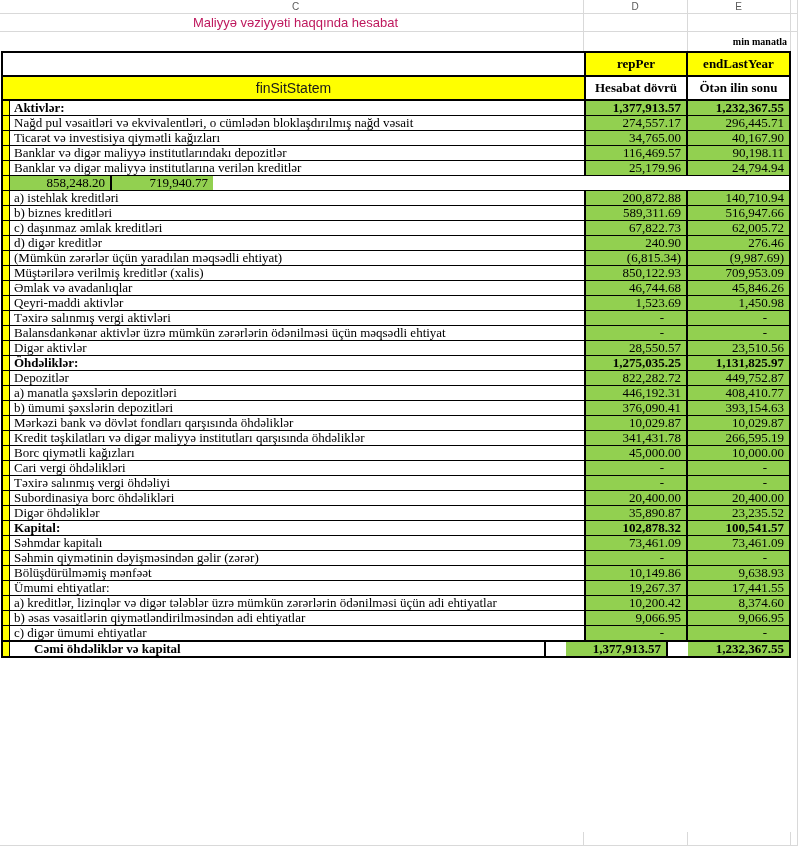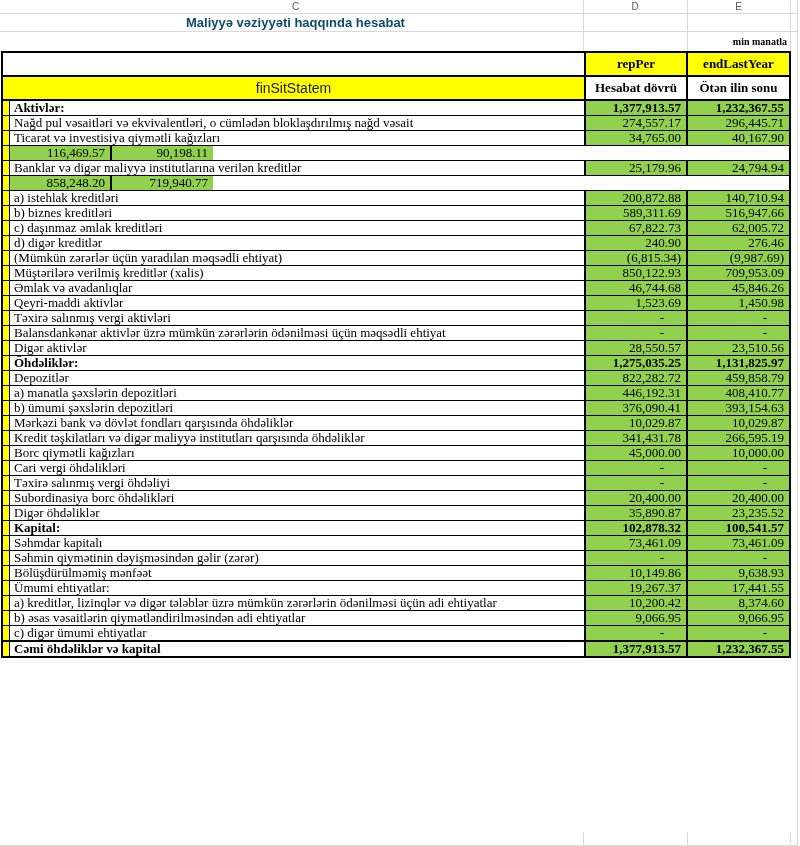--- a/index.html
+++ b/index.html
@@ -18,33 +18,33 @@
   .letters-row { position: absolute; top: 0; left: 0; width: 800px; height: 13px;
     font-family: "Liberation Sans", sans-serif; font-size: 10px; color: #595959; }
   .col-letter { position: absolute; top: 0; height: 13px; line-height: 13px; text-align: center; }
   .col-letter.c { left: 8px;   width: 575px; }
   .col-letter.d { left: 583px; width: 104px; }
   .col-letter.e { left: 687px; width: 103px; }
 
   
   .title-row { position: absolute; top: 13px; left: 8px; width: 575px; height: 18px;
     display: flex; align-items: center; justify-content: center; }
-  .title-text { font-family: "Liberation Sans", sans-serif; font-weight: bold;
-    font-size: 13px; color: #0c4a6e; white-space: nowrap; }
+  .title-text { font-family: "Liberation Sans", sans-serif; font-weight: normal;
+    font-size: 13px; color: #be185d; white-space: nowrap; }
 
   
   .unit-row { position: absolute; top: 31px; left: 687px; width: 103px; height: 20px;
     display: flex; align-items: center; justify-content: flex-end; }
   .unit-text { font-weight: bold; font-size: 10px; padding-right: 3px; white-space: nowrap; }
 
   
   .fin-table { position: absolute; top: 51px; left: 1px; width: 790px;
     border: 2px solid #000; background: #fff; }
   .trow { display: flex; align-items: stretch; border-bottom: 1px solid #000; height: 15px; }
-  .trow:last-child { border-bottom: none; }
+  .trow:last-child { border-bottom: none; gap: 20px; }
   .trow.hrow { height: 24px; border-bottom: 2px solid #000; }
   .trow.total { border-top: 1px solid #000; }
 
   .cell { display: flex; align-items: center; overflow: hidden; }
   .strip { width: 7px; background: #ffff00; border-right: 1px solid #000; flex: none; }
   .lbl { flex: 1 1 auto; padding-left: 4px; padding-right: 2px; font-size: 13px;
     white-space: nowrap; border-right: 2px solid #000; }
   .val { flex: none; justify-content: flex-end; text-align: right;
     padding-right: 5px; font-size: 13px; background: #92d050; white-space: nowrap; }
   .v1 { width: 102px; border-right: 2px solid #000; }
@@ -123,20 +123,21 @@
     <div class="cell val v2">296,445.71</div>
   </div>
         <div class="trow">
     <div class="cell strip"></div>
     <div class="cell lbl">Ticarət və investisiya qiymətli kağızları</div>
     <div class="cell val v1">34,765.00</div>
     <div class="cell val v2">40,167.90</div>
   </div>
         <div class="trow">
     <div class="cell strip"></div>
+    <div class="cell lbl">Banklar və digər maliyyə institutlarındakı depozitlər</div>
     <div class="cell val v1">116,469.57</div>
     <div class="cell val v2">90,198.11</div>
   </div>
         <div class="trow">
     <div class="cell strip"></div>
     <div class="cell lbl">Banklar və digər maliyyə institutlarına verilən kreditlər</div>
     <div class="cell val v1">25,179.96</div>
     <div class="cell val v2">24,794.94</div>
   </div>
         <div class="trow">
@@ -213,21 +214,21 @@
         <div class="trow bold">
     <div class="cell strip"></div>
     <div class="cell lbl">Öhdəliklər:</div>
     <div class="cell val v1">1,275,035.25</div>
     <div class="cell val v2">1,131,825.97</div>
   </div>
         <div class="trow">
     <div class="cell strip"></div>
     <div class="cell lbl">Depozitlər</div>
     <div class="cell val v1">822,282.72</div>
-    <div class="cell val v2">459,858.79</div>
+    <div class="cell val v2">449,752.87</div>
   </div>
         <div class="trow">
     <div class="cell strip"></div>
     <div class="cell lbl">a) manatla şəxslərin depozitləri</div>
     <div class="cell val v1">446,192.31</div>
     <div class="cell val v2">408,410.77</div>
   </div>
         <div class="trow">
     <div class="cell strip"></div>
     <div class="cell lbl">b) ümumi şəxslərin depozitləri</div>

